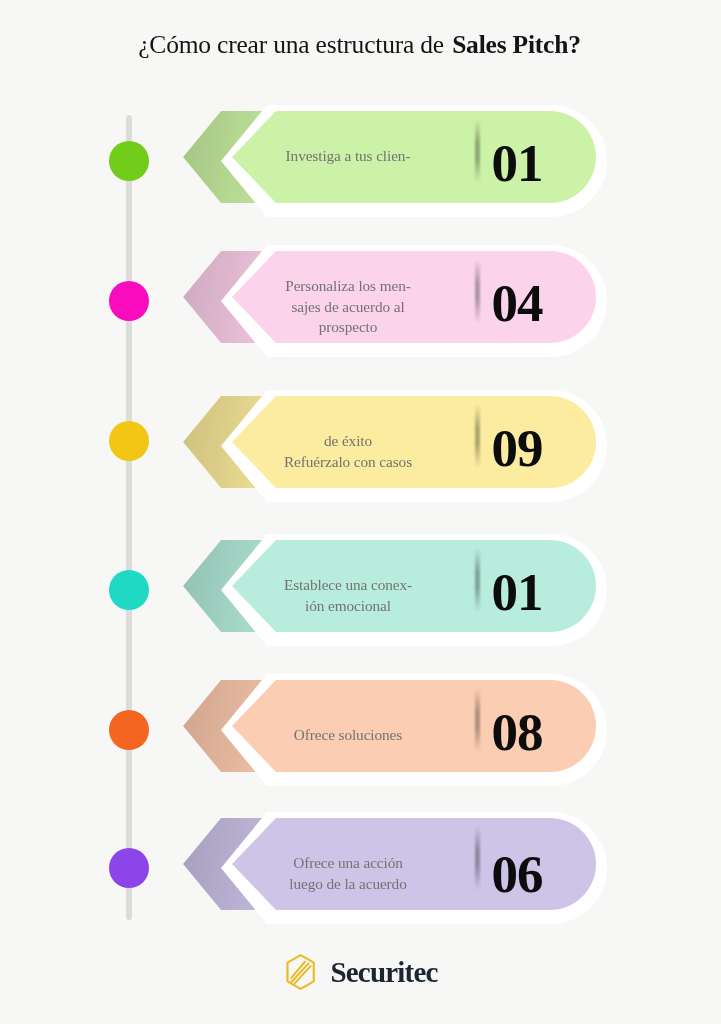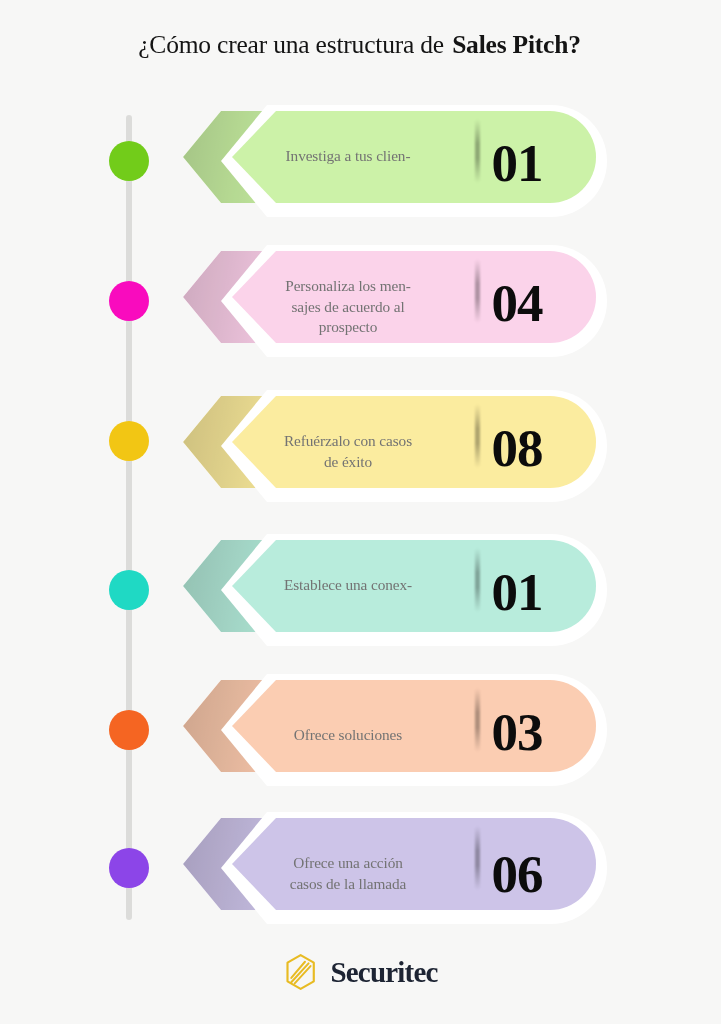--- a/index.html
+++ b/index.html
@@ -144,56 +144,57 @@
     </div>
     <div class="divider"></div>
     <div class="card-num" style="top:28px">04</div>
   </div>
 
   <div class="step" style="top:390px">
     <div class="back-chev" style="background: rgb(247, 230, 147);"></div>
     <div class="white-wrap"></div>
     <div class="card" style="background: rgb(251, 236, 159);"></div>
     <div class="card-text" style="top:41px">
+      <div>de éxito</div>
       <div>Refuérzalo con casos</div>
-      <div>de éxito</div>
-    </div>
-    <div class="divider"></div>
-    <div class="card-num" style="top:28px">08</div>
+    </div>
+    <div class="divider"></div>
+    <div class="card-num" style="top:28px">09</div>
   </div>
 
   <div class="step" style="top:534px">
     <div class="back-chev" style="background: rgb(173, 231, 213);"></div>
     <div class="white-wrap"></div>
     <div class="card" style="background: rgb(184, 236, 220);"></div>
     <div class="card-text" style="top:41px">
       <div>Establece una conex-</div>
+      <div>ión emocional</div>
     </div>
     <div class="divider"></div>
     <div class="card-num" style="top:28px">01</div>
   </div>
 
   <div class="step" style="top:674px">
     <div class="back-chev" style="background: rgb(248, 196, 166);"></div>
     <div class="white-wrap"></div>
     <div class="card" style="background: rgb(251, 205, 178);"></div>
     <div class="card-text" style="top:51px">
       <div>Ofrece soluciones</div>
     </div>
     <div class="divider"></div>
-    <div class="card-num" style="top:28px">03</div>
+    <div class="card-num" style="top:28px">08</div>
   </div>
 
   <div class="step" style="top:812px">
     <div class="back-chev" style="background: rgb(198, 188, 227);"></div>
     <div class="white-wrap"></div>
     <div class="card" style="background: rgb(205, 196, 232);"></div>
     <div class="card-text" style="top:41px">
       <div>Ofrece una acción</div>
-      <div>casos de la llamada</div>
+      <div>luego de la acuerdo</div>
     </div>
     <div class="divider"></div>
     <div class="card-num" style="top:32px">06</div>
   </div>
 
   <div class="logo">
     <svg class="logo-mark" viewBox="0 0 40 42">
       <path d="M19.6 2.2 L34.2 10.6 L34.2 31.4 L19.6 39.8 L5 31.4 L5 10.6 Z" fill="none" stroke="#e8bb23" stroke-width="2.4" stroke-linejoin="round"></path>
       <path d="M9.2 27.6 L24.4 9.6" stroke="#e8bb23" stroke-width="2.2" stroke-linecap="round"></path>
       <path d="M9.2 32.4 L28.4 11.4" stroke="#e8bb23" stroke-width="2.2" stroke-linecap="round"></path>

